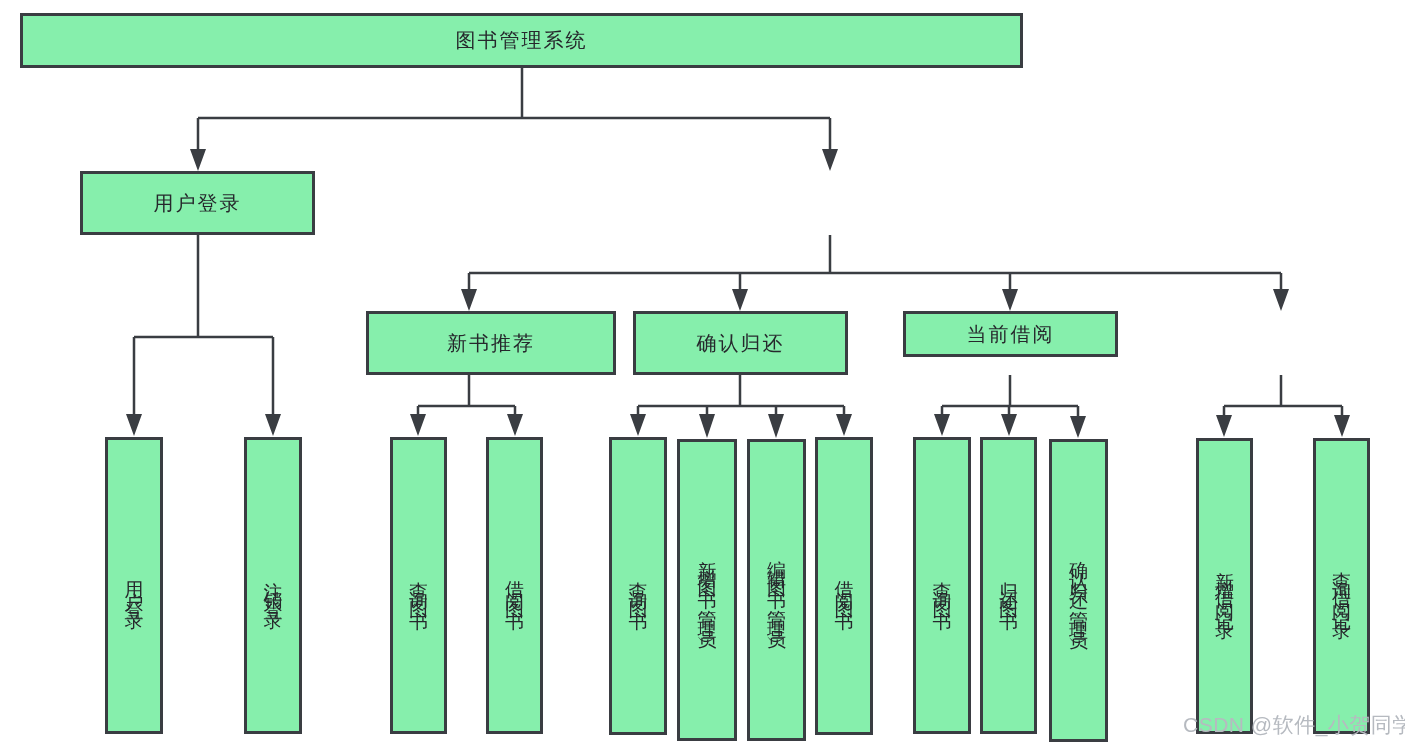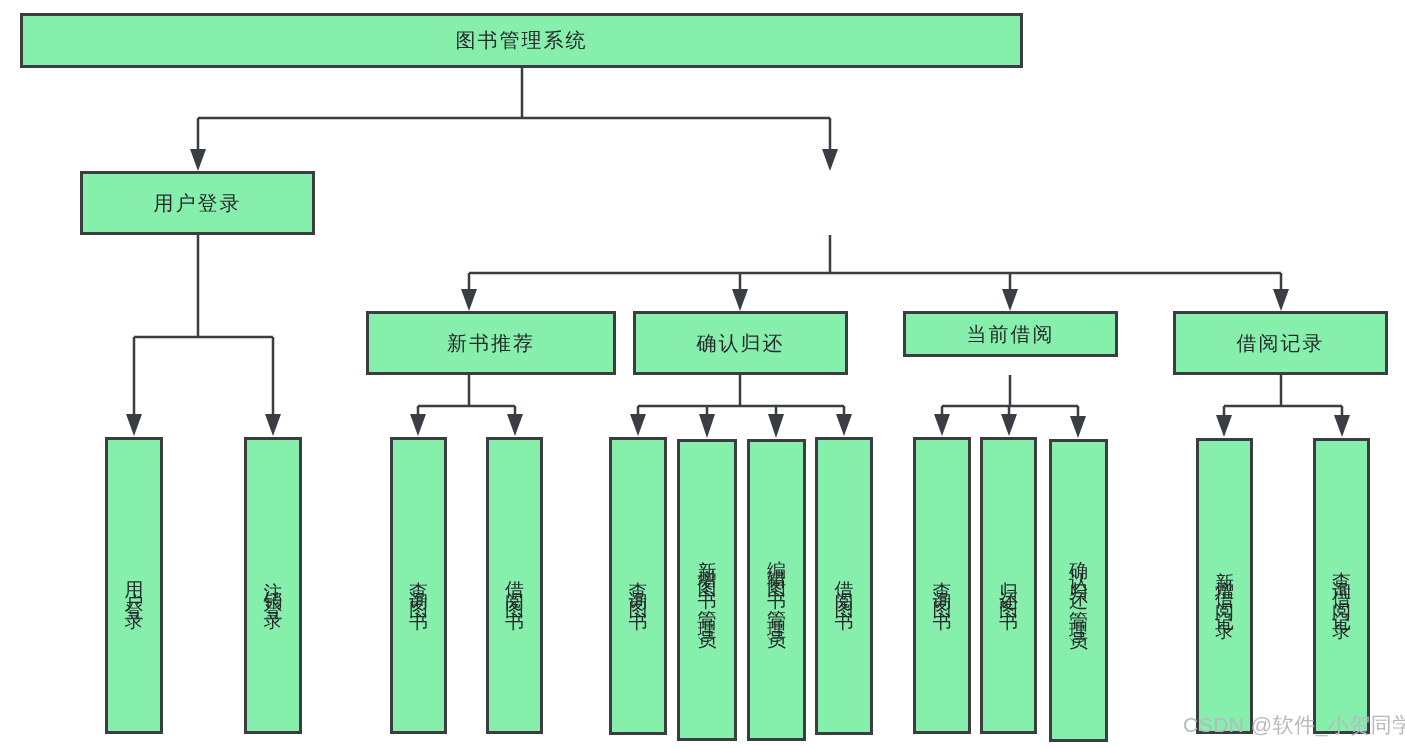--- a/index.html
+++ b/index.html
@@ -103,23 +103,20 @@
 
   <div class="hnode" style="left:366px;top:311px;width:250px;height:64px;">
     <span>新书推荐</span>
   </div>
   <div class="hnode" style="left:633px;top:311px;width:215px;height:64px;">
     <span>确认归还</span>
   </div>
   <div class="hnode" style="left:903px;top:311px;width:215px;height:46px;">
     <span>当前借阅</span>
   </div>
-  <div class="hnode" style="left:1173px;top:311px;width:215px;height:64px;">
-    <span>借阅记录</span>
-  </div>
 
   <div class="vnode" style="left:105px;top:437px;width:58px;height:297px;">
     <span>用户登录</span>
   </div>
   <div class="vnode" style="left:244px;top:437px;width:58px;height:297px;">
     <span>注销登录</span>
   </div>
 
   <div class="vnode" style="left:390px;top:437px;width:57px;height:297px;">
     <span>查询图书</span>

